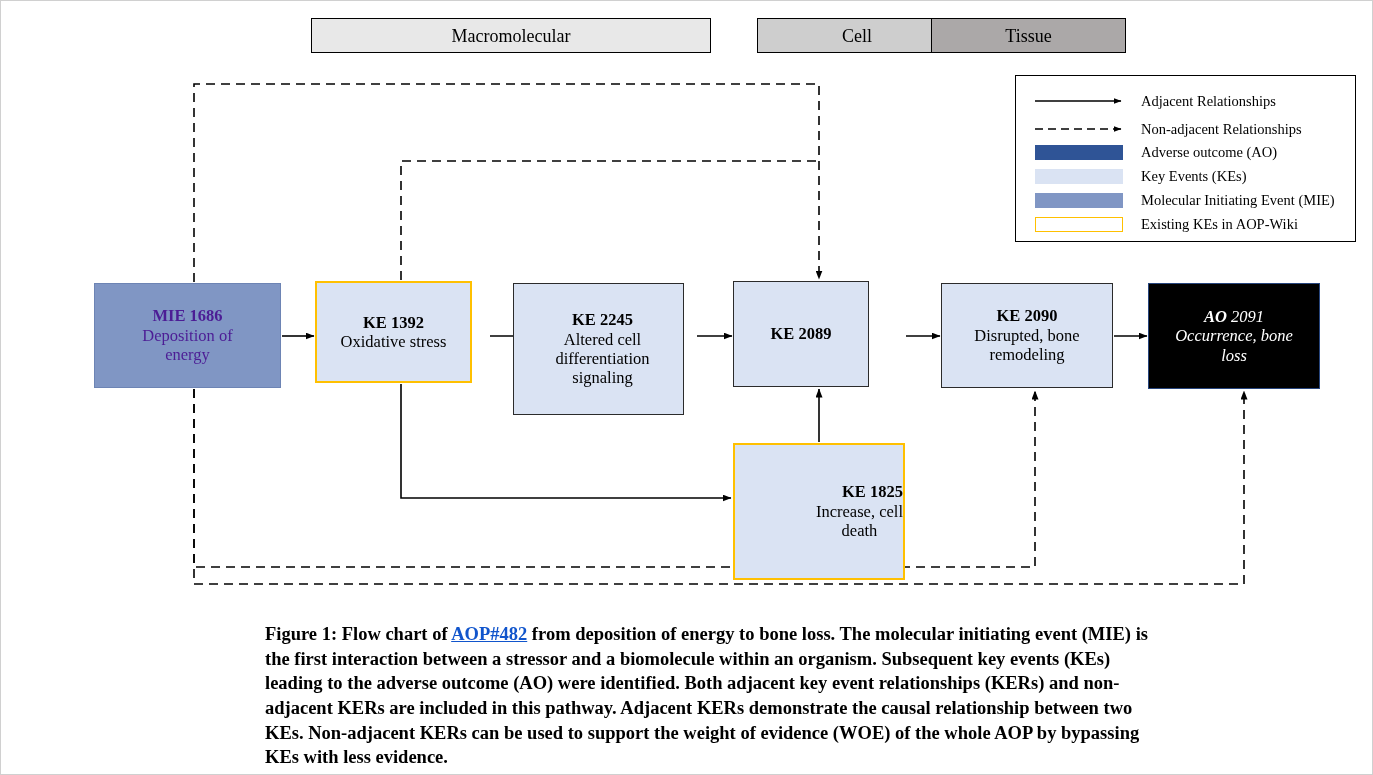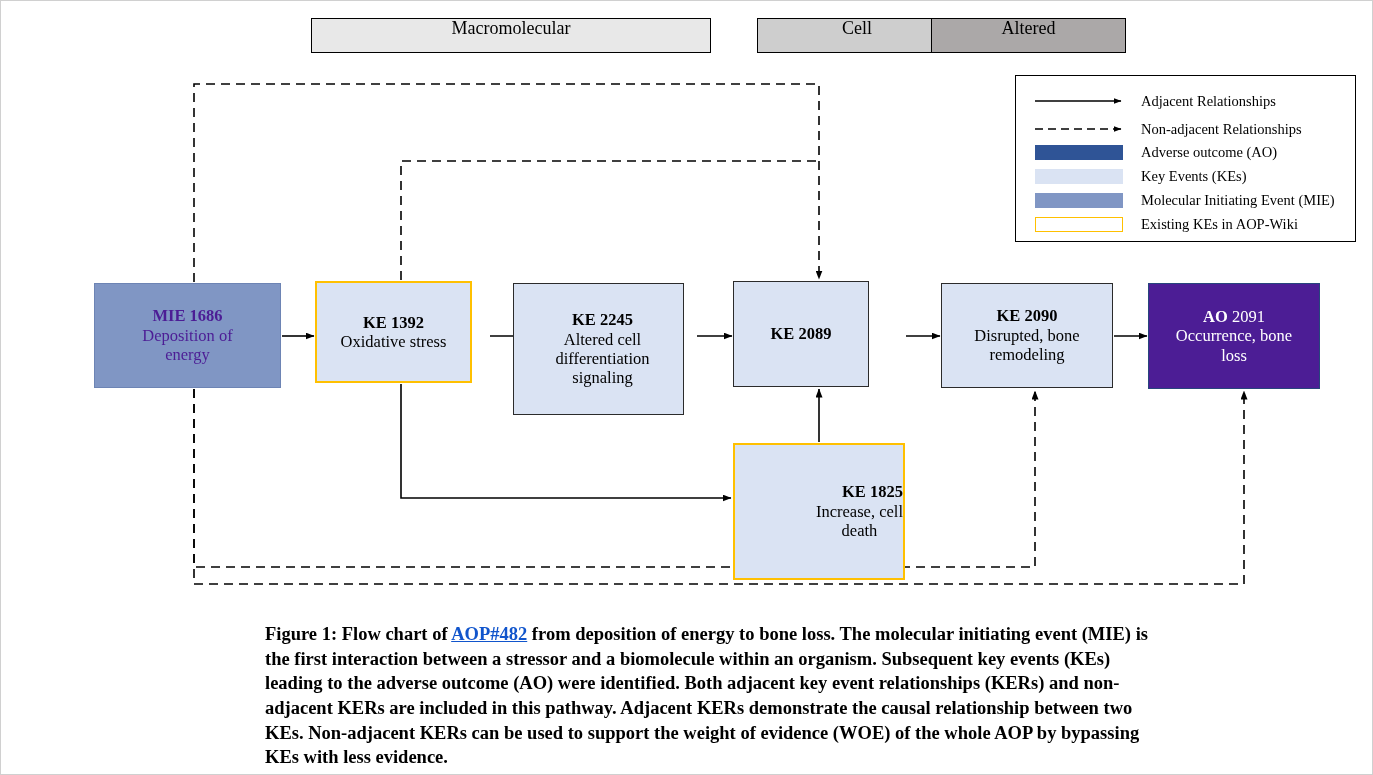--- a/index.html
+++ b/index.html
@@ -27,20 +27,21 @@
     height: 775px;
     pointer-events: none;
   }
 
   
   .tier {
     position: absolute;
     box-sizing: border-box;
     border: 1px solid #000000;
     display: flex;
+    align-items: center;
     justify-content: center;
     font-size: 18px;
     color: #000000;
     line-height: 1;
   }
 
   
   #legend {
     position: absolute;
     left: 1014px;
@@ -105,23 +106,24 @@
     background: #DAE3F3;
     border: 1px solid #2b2b2b;
     color: #000000;
   }
   .node.ke-existing {
     background: #DAE3F3;
     border: 2.5px solid #FFC000;
     color: #000000;
   }
   .node.ao {
-    background: #4c1d95;
+    background: #000000;
     border: 1px solid #27457d;
     color: #ffffff;
+    font-style: italic;
   }
   .node.ao .nid .ao-num { font-weight: normal; }
 
   
   #caption {
     position: absolute;
     left: 264px;
     top: 621px;
     width: 900px;
     font-size: 18.5px;
@@ -169,21 +171,21 @@
     <path d="M 193 388 L 193 583 L 1243 583 L 1243 390" stroke="#000000" stroke-width="1.6" fill="none" stroke-dasharray="9 6" marker-end="url(#arrowhead)"></path>
   </svg>
 
   <div class="tier" style="left:310px; top:17px; width:400px; height:35px; background:#E8E8E8;">
     <span>Macromolecular</span>
   </div>
   <div class="tier" style="left:756px; top:17px; width:200px; height:35px; background:#CECECE;">
     <span>Cell</span>
   </div>
   <div class="tier" style="left:930px; top:17px; width:195px; height:35px; background:#ABA8A8;">
-    <span>Altered</span>
+    <span>Tissue</span>
   </div>
 
   <div id="legend">
 
     <div class="legend-row" style="top:14px;">
       <span class="legend-key">
         <svg width="108" height="20" viewBox="0 0 108 20" xmlns="http://www.w3.org/2000/svg">
           <defs>
             <marker id="lg-arrow" markerWidth="8" markerHeight="6" refX="7.5" refY="3" orient="auto" markerUnits="userSpaceOnUse">
               <polygon points="0 0, 8 3, 0 6" fill="#000000"></polygon>

